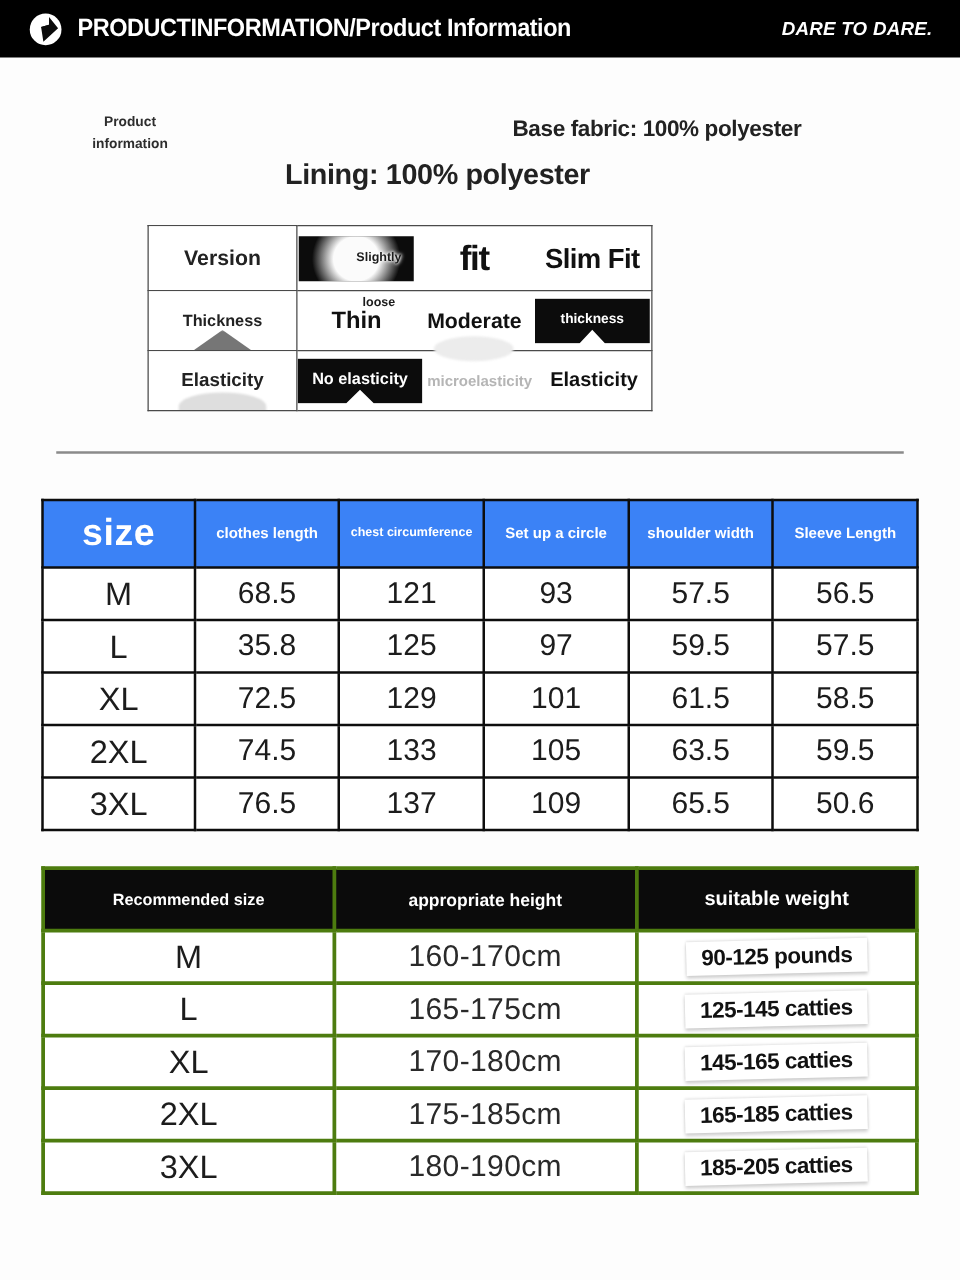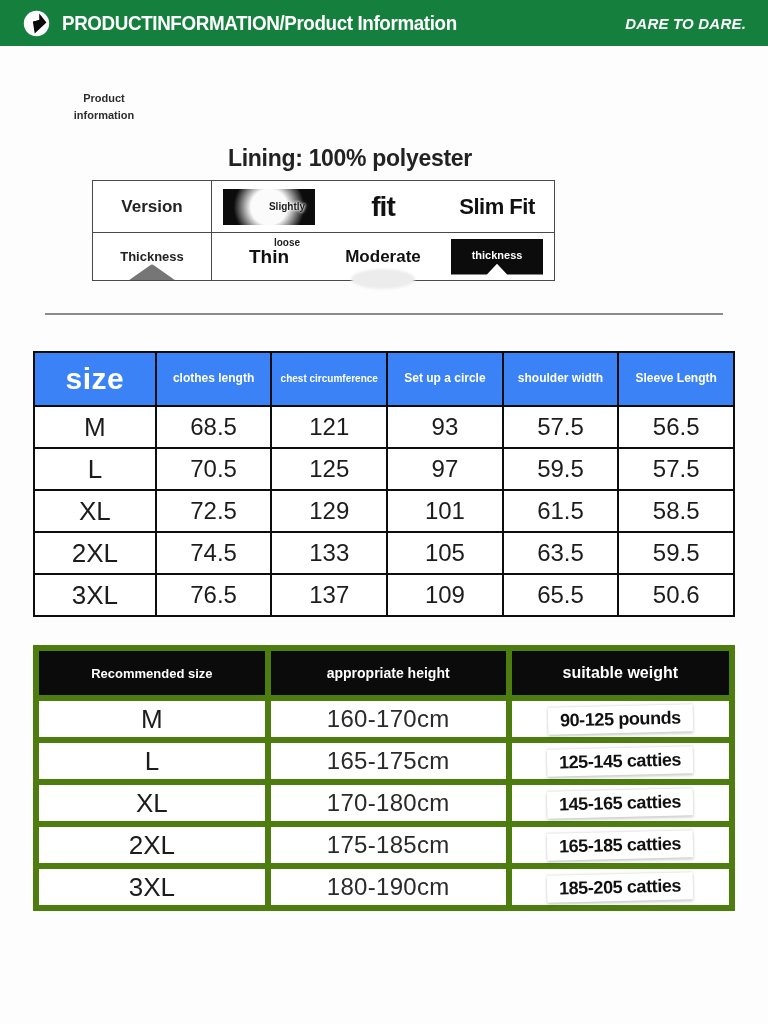--- a/index.html
+++ b/index.html
@@ -1,33 +1,33 @@
 <!DOCTYPE html>
 <html><head>
 <meta charset="utf-8">
 <style>
   * { margin:0; padding:0; box-sizing:border-box; }
   html,body { width:768px; background:#fff; font-family:"Liberation Sans", sans-serif; color:#1a1a1a; }
   .page { width:768px; height:1024px; background:#fdfdfd; overflow:hidden; position:relative; }
 
   
-  .header-bar { height:46px; background:#15803d; display:flex; align-items:center; padding:0 22px; gap:11px; }
+  .header-bar { height:46px; background:#000000; display:flex; align-items:center; padding:0 22px; gap:11px; }
   .logo { width:29px; height:29px; flex:0 0 auto; }
   .page-title { color:#fff; font-size:20px; font-weight:800; letter-spacing:-0.4px; transform:scaleX(.94); transform-origin:left center; white-space:nowrap; }
   .slogan { margin-left:auto; color:#fff; font-size:15px; font-weight:800; font-style:italic; letter-spacing:.2px; }
 
   
   .fabric-section { position:relative; height:134px; }
   .pi-label { position:absolute; left:73px; top:44px; width:62px; font-size:11px; font-weight:600; color:#2d2d2d; text-align:center; line-height:1.55; }
   .fabric-main  { position:absolute; left:218px; top:44px; font-size:23px; font-weight:700; color:#222; letter-spacing:-0.3px; }
   .fabric-base  { position:absolute; left:410px; top:47px; font-size:18px; font-weight:700; color:#222; letter-spacing:-0.3px; }
-  .fabric-lining{ position:absolute; left:228px; top:99px; font-size:23px; font-weight:700; color:#222; letter-spacing:-0.3px; }
-
-  
-  .attr-table { margin-left:92px; width:463px; border-collapse:collapse; table-layout:fixed; }
+  .fabric-lining{ position:absolute; left:228px; top:80px; font-size:23px; font-weight:700; color:#222; letter-spacing:-0.3px; }
+
+  
+  .attr-table { margin-left:118px; width:404px; border-collapse:collapse; table-layout:fixed; }
   .attr-table td { border:1px solid #4a4a4a; background:#fff; }
   .attr-label { width:119px; text-align:center; font-weight:600; color:#222; position:relative; overflow:hidden; }
   .attr-values { padding:0; }
   .attr-flex { display:flex; align-items:center; }
   .attr-flex > span { flex:1; text-align:center; display:flex; align-items:center; justify-content:center; }
   .r1 td { height:52px; } .r2 td { height:48px; } .r3 td { height:48px; }
   .lbl-version { font-size:17px; } .lbl-thickness { font-size:13px; } .lbl-elasticity { font-size:15px; }
   .opt-fit { font-size:28px; font-weight:800; color:#111; letter-spacing:-1px; }
   .opt-slimfit { font-size:22px; font-weight:700; color:#111; letter-spacing:-0.5px; }
   .opt-thin { font-size:19px; font-weight:700; color:#111; }
@@ -59,21 +59,21 @@
   .size-table th, .size-table td { border:2px solid #0d0d0d; text-align:center; vertical-align:middle; }
   .size-table thead th { background:#3b82f6; color:#fff; height:54px; font-weight:600; font-size:12px; line-height:1.45; padding:0 14px; }
   .size-table thead th.col-size { font-size:30px; font-weight:700; letter-spacing:.5px; }
   .size-table thead th.col-chest { font-size:10px; padding:0 6px; }
   .size-table tbody td { height:42px; background:#fff; font-size:24px; font-weight:400; color:#1c1c1c; }
   .size-table tbody td.cell-size { font-size:26px; }
   .col-size { width:17.4%; }
 
   
   .fit-table { margin:28px 0 0 33px; width:702px; border-collapse:collapse; table-layout:fixed; }
-  .fit-table th, .fit-table td { border:6px solid #4d7c0f; text-align:center; vertical-align:middle; }
+  .fit-table th, .fit-table td { border:3px solid #4d7c0f; text-align:center; vertical-align:middle; }
   .fit-table thead th { background:#0b0b0b; color:#fff; height:50px; font-weight:700; }
   .fit-col-size { width:33.3%; } .fit-col-height { width:34.6%; } .fit-col-weight { width:32.1%; }
   .th-recsize { font-size:13px; } .th-height { font-size:14px; } .th-weight { font-size:16px; }
   .fit-table tbody td { height:42px; background:#fff; }
   .cell-recsize { font-size:26px; color:#1c1c1c; }
   .cell-height { font-size:24px; color:#2a2a2a; letter-spacing:.3px; }
   .cell-weight { background:#f3f3f3; }
   .sticker { display:inline-block; background:#fff; padding:3px 12px; font-size:18px; font-weight:800; color:#111; letter-spacing:-0.4px;
              transform:rotate(-1.4deg); box-shadow:0 2px 3px rgba(0,0,0,.20), 0 -1px 2px rgba(0,0,0,.10); }
 </style>
@@ -87,20 +87,21 @@
       <circle cx="16" cy="16" r="14" fill="#ffffff"></circle>
       <path d="M19 5 L27 15 L14 27 L12 14 L19 12 Z" fill="#0b0b0b"></path>
       <path d="M12 14 L19 12 L16 20 Z" fill="#0b0b0b"></path>
     </svg>
     <div class="page-title">PRODUCTINFORMATION/Product Information</div>
     <div class="slogan">DARE TO DARE.</div>
   </div>
 
   <div class="fabric-section">
     <div class="pi-label">Product information</div>
+    <div class="fabric-base">Base fabric: 100% polyester</div>
     <div class="fabric-lining">Lining: 100% polyester</div>
   </div>
 
   <table class="attr-table">
     <tbody>
       <tr class="r1">
         <td class="attr-label lbl-version">Version</td>
         <td class="attr-values">
           <div class="attr-flex">
             <span class="bowtie-wrap">
@@ -122,20 +123,35 @@
             <span class="opt-moderate">
               <span>Moderate</span>
               <span class="blob-under-moderate"></span>
             </span>
             <span class="mk-wrap">
               <span class="marker-solid marker-thickness">thickness</span>
             </span>
           </div>
         </td>
       </tr>
+      <tr class="r3">
+        <td class="attr-label lbl-elasticity">
+          <span>Elasticity</span>
+          <span class="blob blob-light"></span>
+        </td>
+        <td class="attr-values">
+          <div class="attr-flex">
+            <span class="mk-wrap">
+              <span class="marker-solid marker-noelastic">No elasticity</span>
+            </span>
+            <span class="opt-muted">microelasticity</span>
+            <span class="opt-elasticity">Elasticity</span>
+          </div>
+        </td>
+      </tr>
     </tbody>
   </table>
 
   <div class="divider"></div>
 
   <table class="size-table">
     <thead>
       <tr>
         <th class="col-size">size</th>
         <th>clothes length</th>
@@ -149,21 +165,21 @@
       <tr>
         <td class="cell-size">M</td>
         <td>68.5</td>
         <td>121</td>
         <td>93</td>
         <td>57.5</td>
         <td>56.5</td>
       </tr>
       <tr>
         <td class="cell-size">L</td>
-        <td>70.5</td>
+        <td>35.8</td>
         <td>125</td>
         <td>97</td>
         <td>59.5</td>
         <td>57.5</td>
       </tr>
       <tr>
         <td class="cell-size">XL</td>
         <td>72.5</td>
         <td>129</td>
         <td>101</td>

